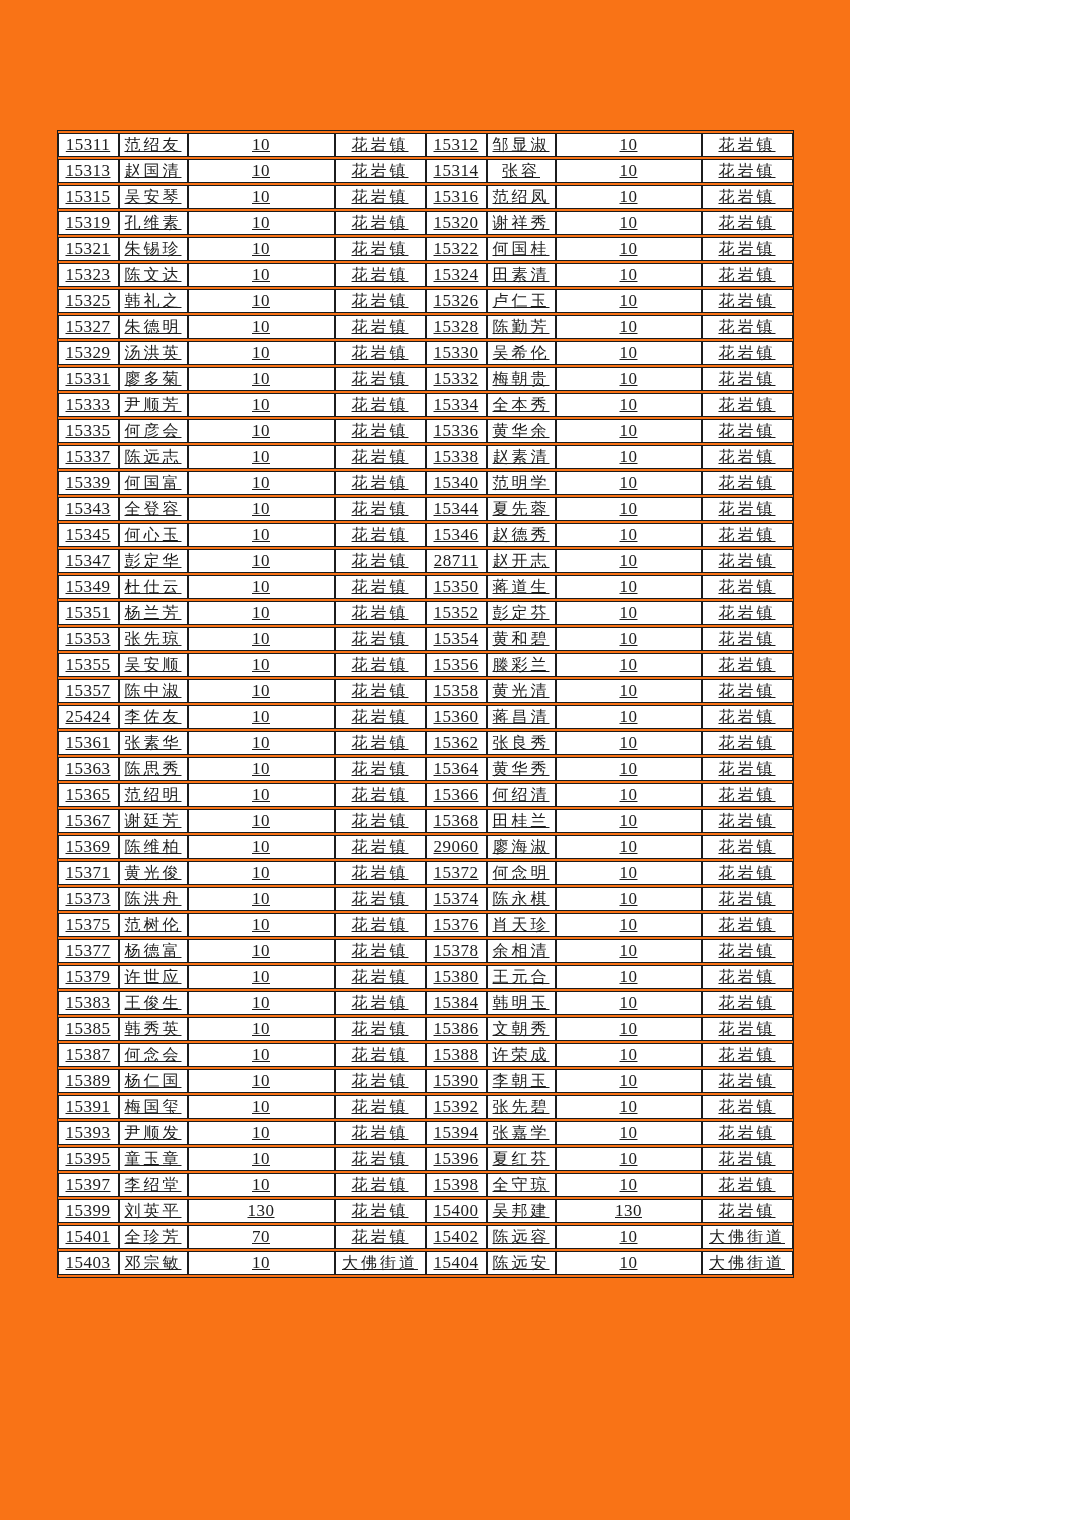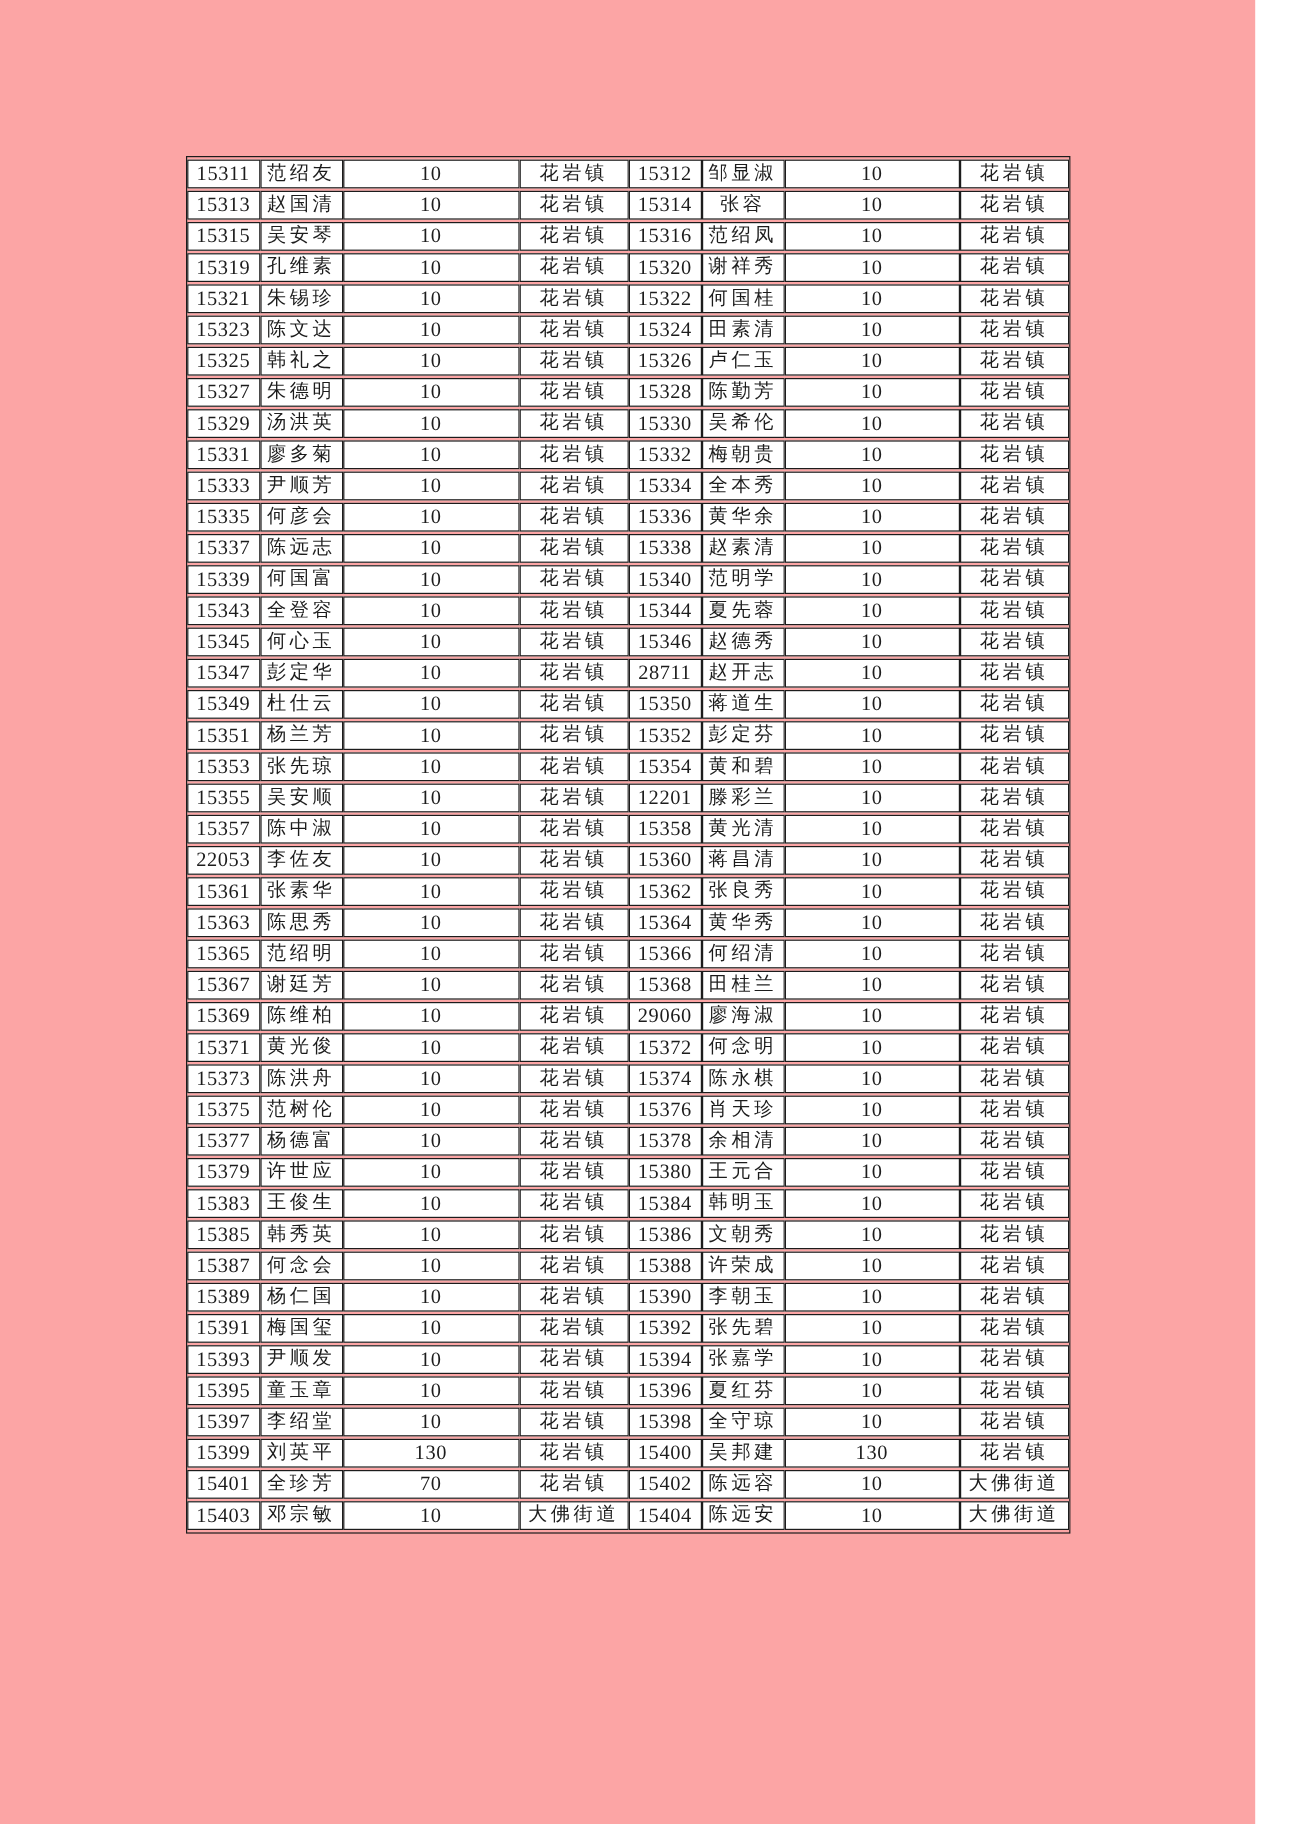--- a/index.html
+++ b/index.html
@@ -8,25 +8,26 @@
     background: #ffffff;
   }
   body {
     width: 1074px;
     height: 1520px;
     font-family: "Liberation Serif", "DejaVu Serif", serif;
     color: #1c1c1c;
     overflow: hidden;
   }
   .page {
-    width: 1046px;
+    width: 850px;
     height: 1520px;
-    background: #fca5a5;
+    background: #f97316;
     box-sizing: border-box;
     padding-top: 130px;
+    text-decoration: underline;
   }
   table.records {
     table-layout: fixed;
     width: 735px;
     margin: 0 auto;
     border-collapse: separate;
     border-spacing: 0 2px;
     border: 1px solid #1c1c1c;
   }
   table.records td {
@@ -263,37 +264,37 @@
           <td class="cell-num">15354</td>
           <td class="cell-zh">黄和碧</td>
           <td class="cell-num">10</td>
           <td class="cell-zh">花岩镇</td>
         </tr>
         <tr>
           <td class="cell-num">15355</td>
           <td class="cell-zh">吴安顺</td>
           <td class="cell-num">10</td>
           <td class="cell-zh">花岩镇</td>
-          <td class="cell-num">12201</td>
+          <td class="cell-num">15356</td>
           <td class="cell-zh">滕彩兰</td>
           <td class="cell-num">10</td>
           <td class="cell-zh">花岩镇</td>
         </tr>
         <tr>
           <td class="cell-num">15357</td>
           <td class="cell-zh">陈中淑</td>
           <td class="cell-num">10</td>
           <td class="cell-zh">花岩镇</td>
           <td class="cell-num">15358</td>
           <td class="cell-zh">黄光清</td>
           <td class="cell-num">10</td>
           <td class="cell-zh">花岩镇</td>
         </tr>
         <tr>
-          <td class="cell-num">22053</td>
+          <td class="cell-num">25424</td>
           <td class="cell-zh">李佐友</td>
           <td class="cell-num">10</td>
           <td class="cell-zh">花岩镇</td>
           <td class="cell-num">15360</td>
           <td class="cell-zh">蒋昌清</td>
           <td class="cell-num">10</td>
           <td class="cell-zh">花岩镇</td>
         </tr>
         <tr>
           <td class="cell-num">15361</td>

